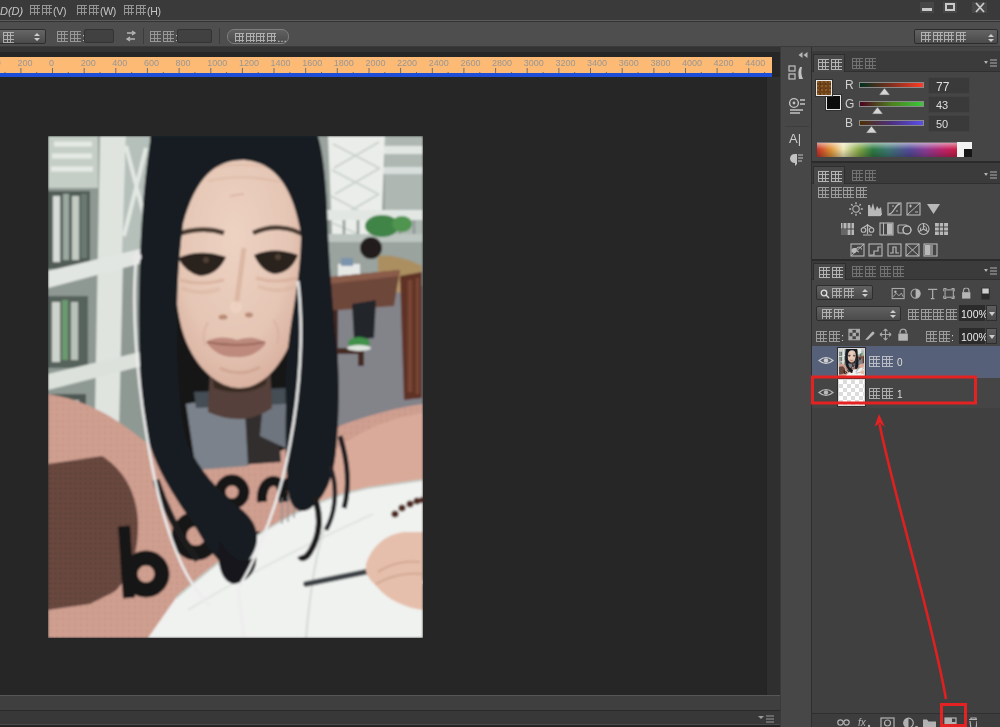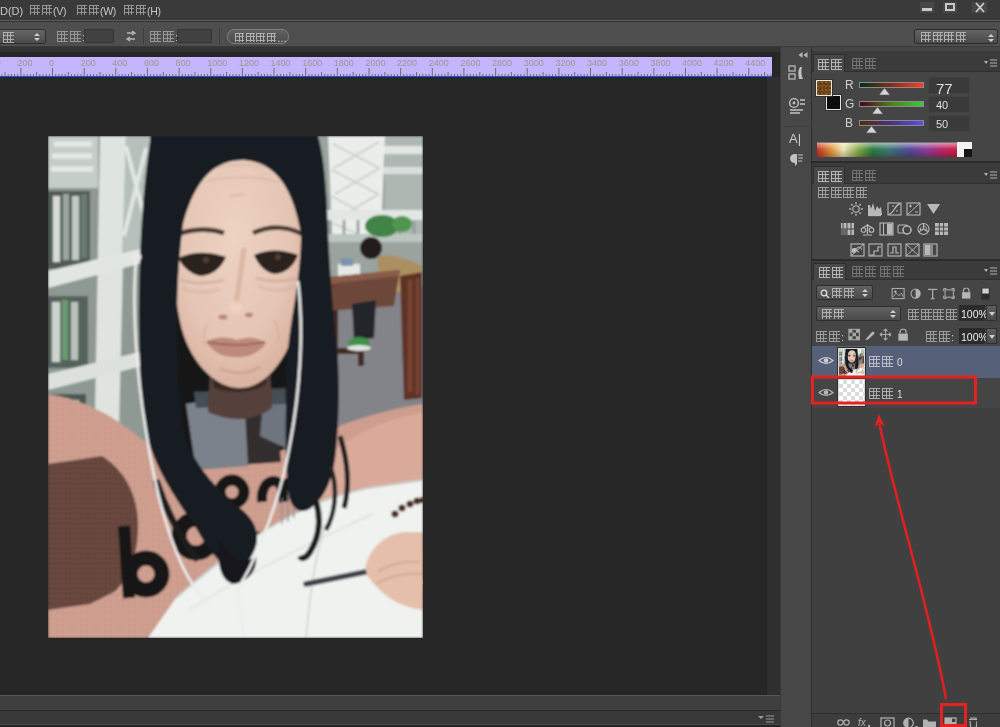--- a/index.html
+++ b/index.html
@@ -13,21 +13,21 @@
       repeating-linear-gradient(90deg, currentColor 0 1px, transparent 1px 3.6px);
     opacity:.66;}
   .zs{width:10px;height:10px;}
   .lbl{position:absolute;white-space:nowrap;}
 </style>
 </head>
 <body>
 <div class="abs" style="left:0;top:0;width:1000px;height:727px;background:#333;">
 
   <div class="abs" style="left:0;top:0;width:1000px;height:21px;background:#3a3a3a;border-bottom:1px solid #5c5c5c;">
-    <div class="lbl" style="left:0;top:5px;color:#c5c5c5;font-size:11px;">D(D)</div>
+    <div class="lbl" style="left:0;top:5px;color:#c5c5c5;font-size:11px;font-style:italic;">D(D)</div>
     <div class="lbl" style="left:30px;top:5px;color:#c5c5c5;font-size:10.5px;letter-spacing:-.3px"><span class="zh zs"></span><span class="zh zs"></span>(V)</div>
     <div class="lbl" style="left:77px;top:5px;color:#c5c5c5;font-size:10.5px;letter-spacing:-.3px"><span class="zh zs"></span><span class="zh zs"></span>(W)</div>
     <div class="lbl" style="left:124px;top:5px;color:#c5c5c5;font-size:10.5px;letter-spacing:-.3px"><span class="zh zs"></span><span class="zh zs"></span>(H)</div>
 
     <div class="abs" style="left:920px;top:2px;width:14px;height:11px;background:#474747;"></div>
     <div class="abs" style="left:922px;top:8px;width:10px;height:3px;background:#c9c9c9;"></div>
     <div class="abs" style="left:943px;top:2px;width:14px;height:11px;background:#474747;"></div>
     <div class="abs" style="left:945px;top:3px;width:10px;height:8px;border:2px solid #c9c9c9;"></div>
     <div class="abs" style="left:972px;top:2px;width:15px;height:11px;background:#474747;"></div>
     <svg class="abs" style="left:974px;top:2px" width="12" height="11">
@@ -62,21 +62,21 @@
     <div class="abs" style="left:914px;top:7px;width:84px;height:15px;background:linear-gradient(#636363,#4a4a4a);border:1px solid #2c2c2c;border-radius:2px;">
       <div class="lbl" style="left:6px;top:2px;color:#ddd;font-size:10px;"><span class="zh zs"></span><span class="zh zs"></span><span class="zh zs"></span><span class="zh zs"></span></div>
       <svg class="abs" style="left:70px;top:2px" width="12" height="12">
           <path d="M3,5 L6,2 L9,5 Z M3,7 L6,10 L9,7 Z" fill="#ccc"></path>
         </svg>
     </div>
   </div>
 
   <div class="abs" style="left:0;top:52px;width:780px;height:658px;background:#262626;">
 
-    <div id="ruler" class="abs" style="left:0;top:5px;width:772px;height:20px;background:#c4b5fd;border-bottom:1px solid #1d4ed8;overflow:hidden">
+    <div id="ruler" class="abs" style="left:0;top:5px;width:772px;height:20px;background:#fdba74;border-bottom:4px solid #1d4ed8;overflow:hidden">
         <svg width="772" height="20" style="position:absolute;left:0;top:0">
           <path d="M-10.8,11 V20 M-7.6,17 V20 M-4.5,17 V20 M-1.3,17 V20 M1.9,17 V20 M5.0,15 V20 M8.2,17 V20 M11.4,17 V20 M14.5,17 V20 M17.7,17 V20 M20.9,11 V20 M24.0,17 V20 M27.2,17 V20 M30.3,17 V20 M33.5,17 V20 M36.7,15 V20 M39.8,17 V20 M43.0,17 V20 M46.2,17 V20 M49.3,17 V20 M52.5,11 V20 M55.7,17 V20 M58.8,17 V20 M62.0,17 V20 M65.2,17 V20 M68.3,15 V20 M71.5,17 V20 M74.7,17 V20 M77.8,17 V20 M81.0,17 V20 M84.2,11 V20 M87.3,17 V20 M90.5,17 V20 M93.6,17 V20 M96.8,17 V20 M100.0,15 V20 M103.1,17 V20 M106.3,17 V20 M109.5,17 V20 M112.6,17 V20 M115.8,11 V20 M119.0,17 V20 M122.1,17 V20 M125.3,17 V20 M128.5,17 V20 M131.6,15 V20 M134.8,17 V20 M138.0,17 V20 M141.1,17 V20 M144.3,17 V20 M147.4,11 V20 M150.6,17 V20 M153.8,17 V20 M156.9,17 V20 M160.1,17 V20 M163.3,15 V20 M166.4,17 V20 M169.6,17 V20 M172.8,17 V20 M175.9,17 V20 M179.1,11 V20 M182.3,17 V20 M185.4,17 V20 M188.6,17 V20 M191.8,17 V20 M194.9,15 V20 M198.1,17 V20 M201.3,17 V20 M204.4,17 V20 M207.6,17 V20 M210.8,11 V20 M213.9,17 V20 M217.1,17 V20 M220.2,17 V20 M223.4,17 V20 M226.6,15 V20 M229.7,17 V20 M232.9,17 V20 M236.1,17 V20 M239.2,17 V20 M242.4,11 V20 M245.6,17 V20 M248.7,17 V20 M251.9,17 V20 M255.1,17 V20 M258.2,15 V20 M261.4,17 V20 M264.6,17 V20 M267.7,17 V20 M270.9,17 V20 M274.0,11 V20 M277.2,17 V20 M280.4,17 V20 M283.5,17 V20 M286.7,17 V20 M289.9,15 V20 M293.0,17 V20 M296.2,17 V20 M299.4,17 V20 M302.5,17 V20 M305.7,11 V20 M308.9,17 V20 M312.0,17 V20 M315.2,17 V20 M318.4,17 V20 M321.5,15 V20 M324.7,17 V20 M327.9,17 V20 M331.0,17 V20 M334.2,17 V20 M337.3,11 V20 M340.5,17 V20 M343.7,17 V20 M346.8,17 V20 M350.0,17 V20 M353.2,15 V20 M356.3,17 V20 M359.5,17 V20 M362.7,17 V20 M365.8,17 V20 M369.0,11 V20 M372.2,17 V20 M375.3,17 V20 M378.5,17 V20 M381.7,17 V20 M384.8,15 V20 M388.0,17 V20 M391.2,17 V20 M394.3,17 V20 M397.5,17 V20 M400.6,11 V20 M403.8,17 V20 M407.0,17 V20 M410.1,17 V20 M413.3,17 V20 M416.5,15 V20 M419.6,17 V20 M422.8,17 V20 M426.0,17 V20 M429.1,17 V20 M432.3,11 V20 M435.5,17 V20 M438.6,17 V20 M441.8,17 V20 M445.0,17 V20 M448.1,15 V20 M451.3,17 V20 M454.5,17 V20 M457.6,17 V20 M460.8,17 V20 M463.9,11 V20 M467.1,17 V20 M470.3,17 V20 M473.4,17 V20 M476.6,17 V20 M479.8,15 V20 M482.9,17 V20 M486.1,17 V20 M489.3,17 V20 M492.4,17 V20 M495.6,11 V20 M498.8,17 V20 M501.9,17 V20 M505.1,17 V20 M508.3,17 V20 M511.4,15 V20 M514.6,17 V20 M517.8,17 V20 M520.9,17 V20 M524.1,17 V20 M527.2,11 V20 M530.4,17 V20 M533.6,17 V20 M536.7,17 V20 M539.9,17 V20 M543.1,15 V20 M546.2,17 V20 M549.4,17 V20 M552.6,17 V20 M555.7,17 V20 M558.9,11 V20 M562.1,17 V20 M565.2,17 V20 M568.4,17 V20 M571.6,17 V20 M574.7,15 V20 M577.9,17 V20 M581.1,17 V20 M584.2,17 V20 M587.4,17 V20 M590.5,11 V20 M593.7,17 V20 M596.9,17 V20 M600.0,17 V20 M603.2,17 V20 M606.4,15 V20 M609.5,17 V20 M612.7,17 V20 M615.9,17 V20 M619.0,17 V20 M622.2,11 V20 M625.4,17 V20 M628.5,17 V20 M631.7,17 V20 M634.9,17 V20 M638.0,15 V20 M641.2,17 V20 M644.4,17 V20 M647.5,17 V20 M650.7,17 V20 M653.9,11 V20 M657.0,17 V20 M660.2,17 V20 M663.3,17 V20 M666.5,17 V20 M669.7,15 V20 M672.8,17 V20 M676.0,17 V20 M679.2,17 V20 M682.3,17 V20 M685.5,11 V20 M688.7,17 V20 M691.8,17 V20 M695.0,17 V20 M698.2,17 V20 M701.3,15 V20 M704.5,17 V20 M707.7,17 V20 M710.8,17 V20 M714.0,17 V20 M717.1,11 V20 M720.3,17 V20 M723.5,17 V20 M726.6,17 V20 M729.8,17 V20 M733.0,15 V20 M736.1,17 V20 M739.3,17 V20 M742.5,17 V20 M745.6,17 V20 M748.8,11 V20 M752.0,17 V20 M755.1,17 V20 M758.3,17 V20 M761.5,17 V20 M764.6,15 V20 M767.8,17 V20 M771.0,17 V20 M774.1,17 V20 M777.3,17 V20" stroke="#6e6e6e" stroke-width="1" fill="none"></path>
           <g font-size="9" fill="#979797" font-family="Liberation Sans">
             <text x="-14.3" y="9">400</text>
             <text x="17.4" y="9">200</text>
             <text x="49.0" y="9">0</text>
             <text x="80.7" y="9">200</text>
             <text x="112.3" y="9">400</text>
             <text x="143.9" y="9">600</text>
             <text x="175.6" y="9">800</text>
@@ -339,29 +339,29 @@
 
       <div class="abs" style="left:14px;top:44px;width:15px;height:15px;background:#0c0c0c;border:1px solid #e6e6e6;box-shadow:0 0 0 1px #303030;"></div>
       <div class="abs" style="left:4px;top:29px;width:16px;height:16px;background:#6f4319;border:1px solid #e6e6e6;box-shadow:0 0 0 1px #303030;background-image:radial-gradient(circle at 30% 30%, #8a5a24 0 1px, transparent 1px), radial-gradient(circle at 70% 60%, #5a3410 0 1px, transparent 1px);background-size:4px 4px,5px 5px;"></div>
 
       <div class="lbl" style="left:33px;top:27px;color:#cfcfcf;font-size:12px;">R</div>
       <div class="abs" style="left:47px;top:31px;width:65px;height:6px;border:1px solid #8a8a8a;background:linear-gradient(90deg, rgb(0,48,30), rgb(128,48,30) 50%, rgb(255,60,40));"></div>
       <svg class="abs" style="left:66px;top:37px" width="13" height="8">
           <path d="M6.5,0 L12,7 L1,7 Z" fill="#d5d5d5" stroke="#555" stroke-width=".6"></path>
         </svg>
       <div class="abs" style="left:116px;top:26px;width:42px;height:17px;background:#3a3a3a;border:1px solid #424242;"></div>
-      <div class="lbl" style="left:124px;top:29px;color:#dfdfdf;font-size:15px;">77</div>
+      <div class="lbl" style="left:124px;top:29px;color:#dfdfdf;font-size:12px;">77</div>
 
       <div class="lbl" style="left:33px;top:46px;color:#cfcfcf;font-size:12px;">G</div>
       <div class="abs" style="left:47px;top:50px;width:65px;height:6px;border:1px solid #8a8a8a;background:linear-gradient(90deg, rgb(77,0,30), rgb(77,128,30) 50%, rgb(60,200,60));"></div>
       <svg class="abs" style="left:59px;top:56px" width="13" height="8">
           <path d="M6.5,0 L12,7 L1,7 Z" fill="#d5d5d5" stroke="#555" stroke-width=".6"></path>
         </svg>
       <div class="abs" style="left:116px;top:45px;width:42px;height:17px;background:#3a3a3a;border:1px solid #424242;"></div>
-      <div class="lbl" style="left:124px;top:48px;color:#dfdfdf;font-size:11px;">40</div>
+      <div class="lbl" style="left:124px;top:48px;color:#dfdfdf;font-size:11px;">43</div>
 
       <div class="lbl" style="left:33px;top:65px;color:#cfcfcf;font-size:12px;">B</div>
       <div class="abs" style="left:47px;top:69px;width:65px;height:6px;border:1px solid #8a8a8a;background:linear-gradient(90deg, rgb(77,48,0), rgb(77,48,128) 50%, rgb(90,80,230));"></div>
       <svg class="abs" style="left:53px;top:75px" width="13" height="8">
           <path d="M6.5,0 L12,7 L1,7 Z" fill="#d5d5d5" stroke="#555" stroke-width=".6"></path>
         </svg>
       <div class="abs" style="left:116px;top:64px;width:42px;height:17px;background:#3a3a3a;border:1px solid #424242;"></div>
       <div class="lbl" style="left:124px;top:67px;color:#dfdfdf;font-size:11px;">50</div>
 
       <div class="abs" style="left:5px;top:91px;width:155px;height:15px;border-top:1px solid #777;

